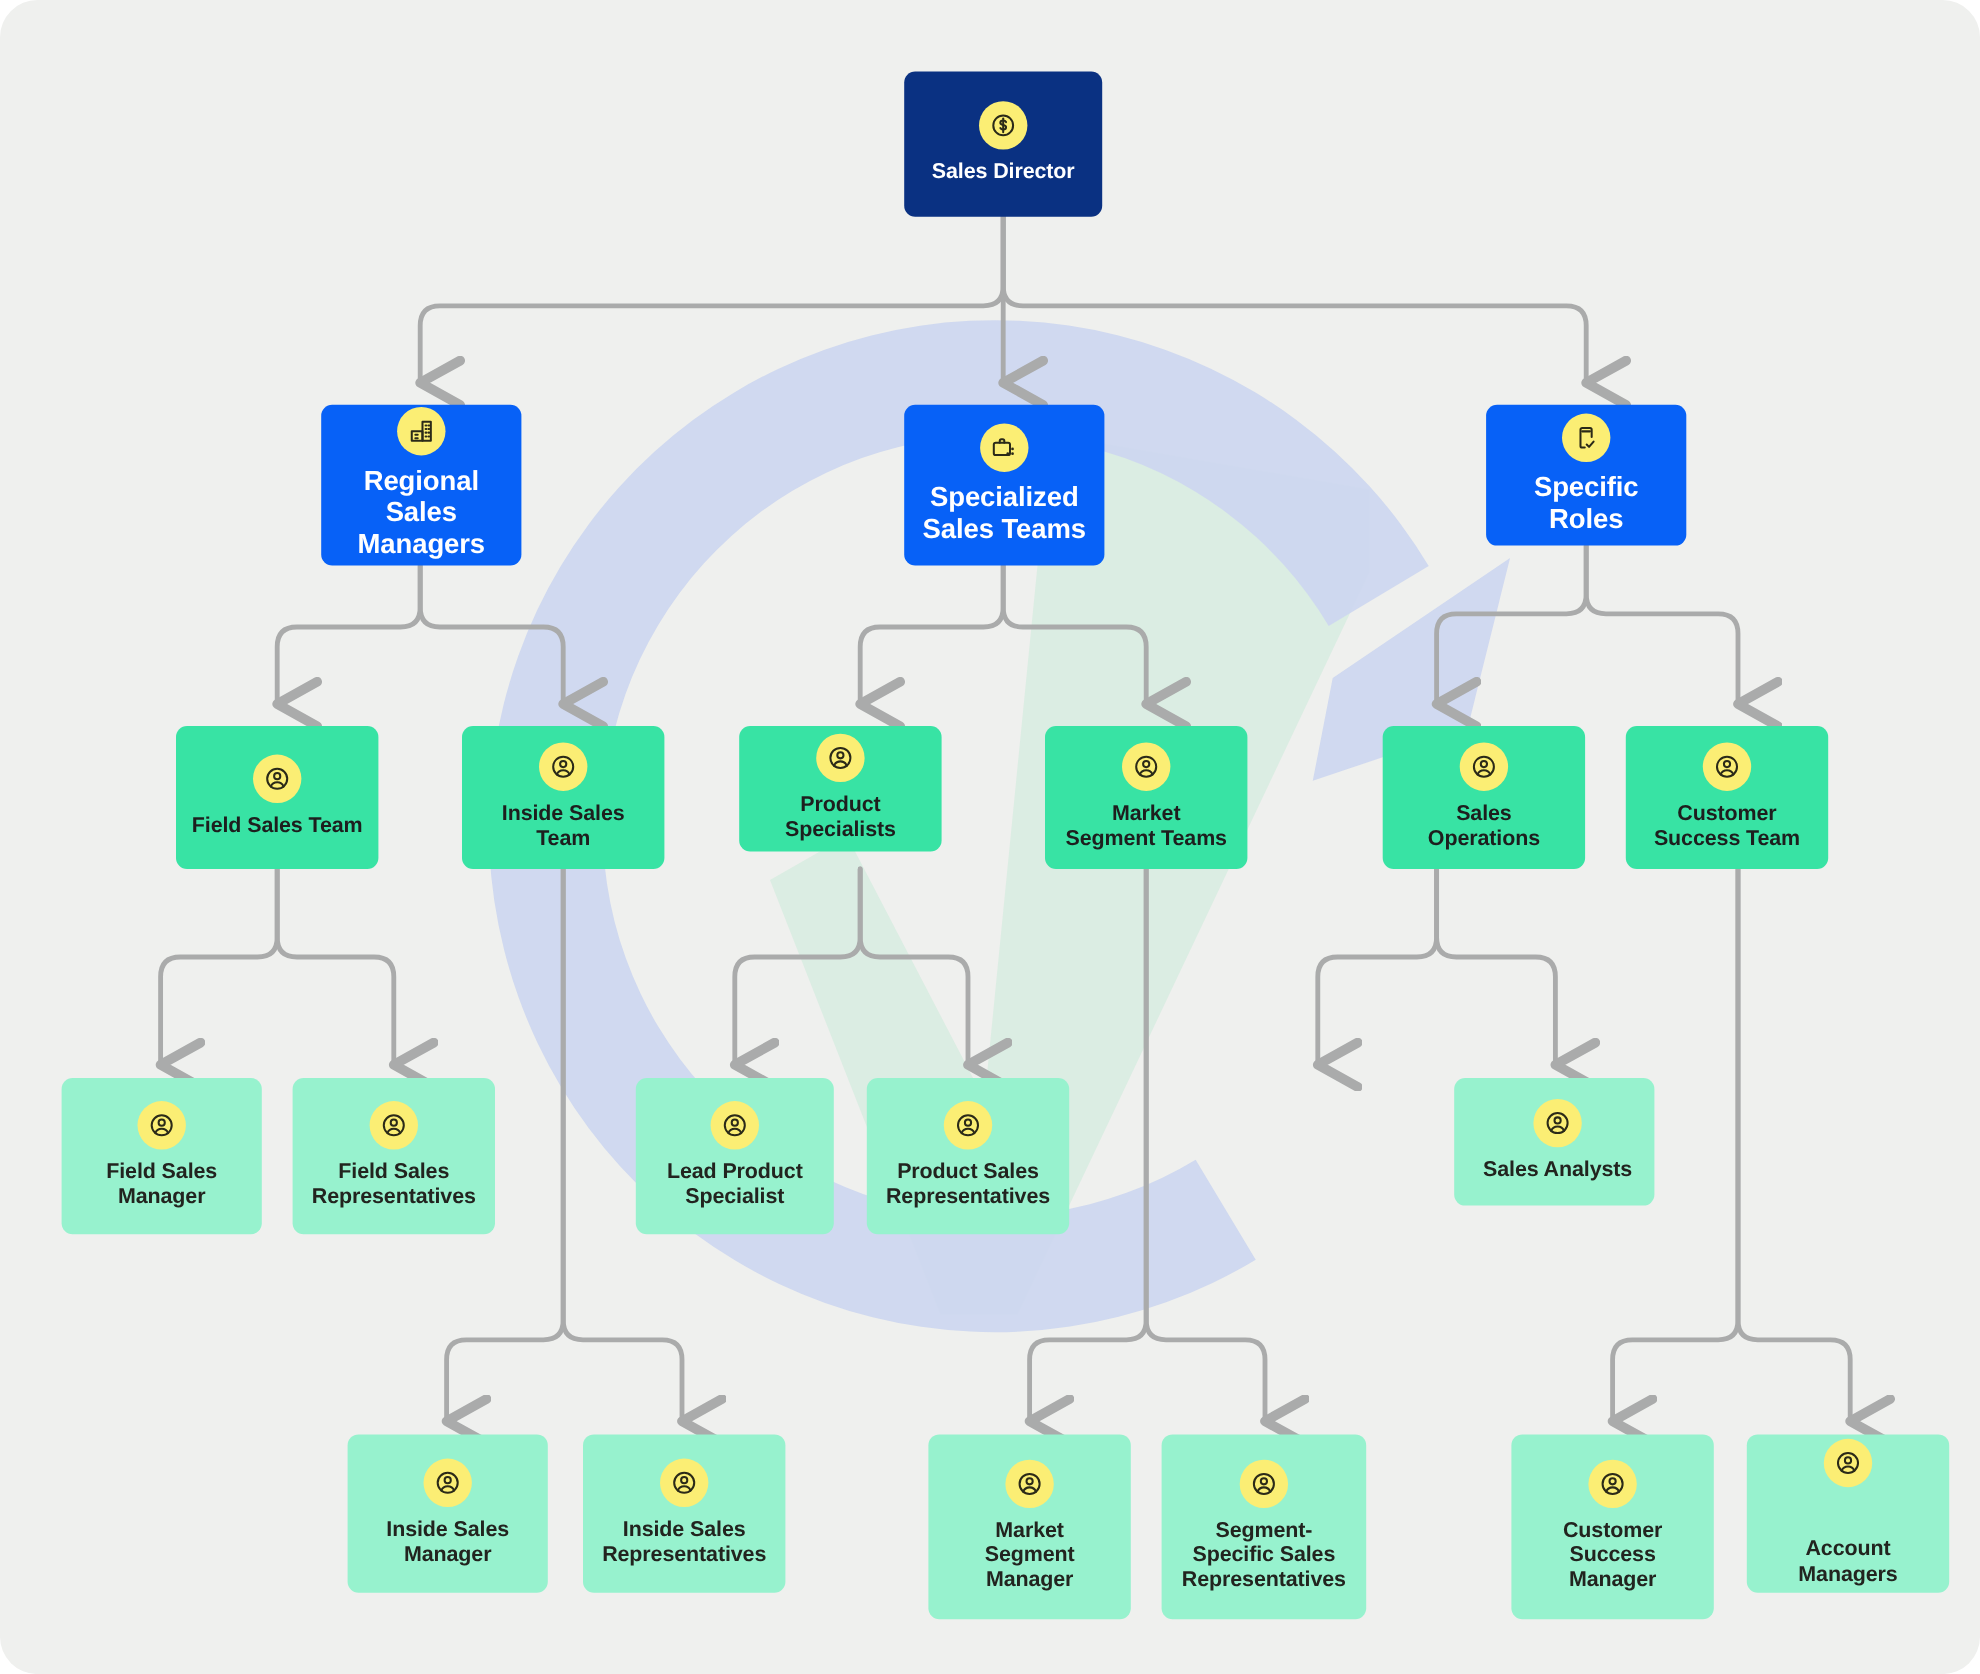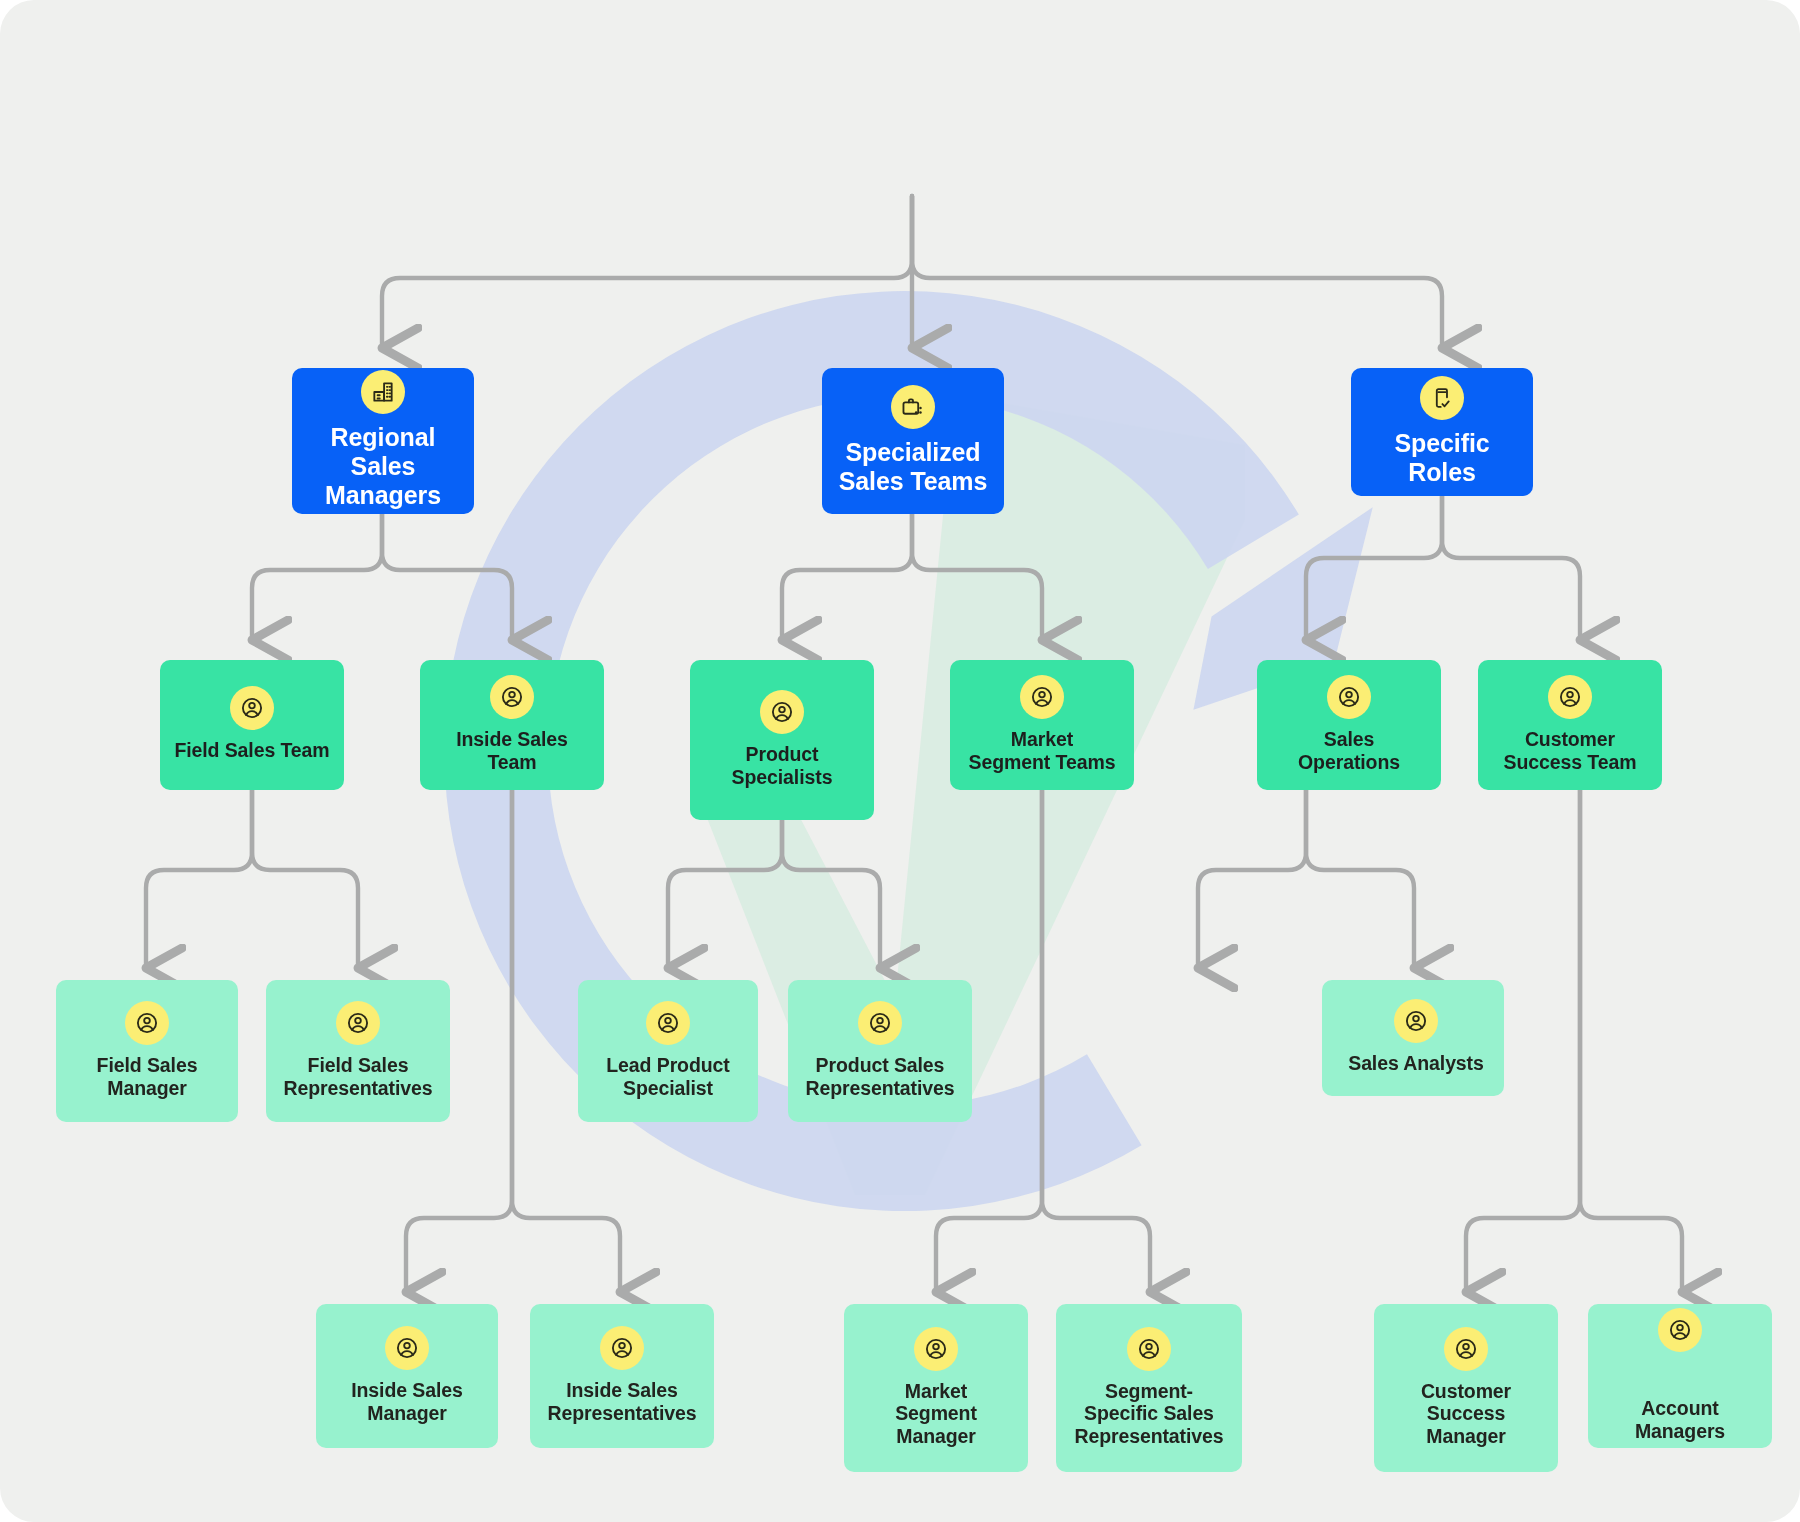--- a/index.html
+++ b/index.html
@@ -116,20 +116,30 @@
 
       <path d="M 512 790 V 1200 Q 512 1218 494 1218 H 424 Q 406 1218 406 1236 V 1292"></path>
       <path d="M 512 790 V 1200 Q 512 1218 530 1218 H 602 Q 620 1218 620 1236 V 1292"></path>
       <path d="M 1042 790 V 1200 Q 1042 1218 1024 1218 H 954 Q 936 1218 936 1236 V 1292"></path>
       <path d="M 1042 790 V 1200 Q 1042 1218 1060 1218 H 1132 Q 1150 1218 1150 1236 V 1292"></path>
       <path d="M 1580 790 V 1200 Q 1580 1218 1562 1218 H 1484 Q 1466 1218 1466 1236 V 1292"></path>
       <path d="M 1580 790 V 1200 Q 1580 1218 1598 1218 H 1664 Q 1682 1218 1682 1236 V 1292"></path>
     </g>
   </svg>
 
+  <div class="node lvl1" style="left:822px; top:65px; width:180px; height:132px;">
+    <span class="badge">
+      <svg width="26" height="26" viewBox="0 0 24 24" fill="none" stroke="#2b2a18" stroke-width="1.7" stroke-linecap="round" stroke-linejoin="round">
+        <circle cx="12" cy="12" r="8.3"></circle>
+        <path d="M14.4 9.2a2.6 2.6 0 0 0-2.4-1.3c-1.4 0-2.4.8-2.4 1.9s.9 1.6 2.4 1.9 2.4.8 2.4 1.9-1 1.9-2.4 1.9a2.6 2.6 0 0 1-2.4-1.3"></path>
+        <path d="M12 6.3v11.4"></path>
+      </svg>
+    </span>
+    <span class="label">Sales Director</span>
+  </div>
 
   <div class="node lvl2" style="left:292px; top:368px; width:182px; height:146px;">
     <span class="badge">
       <svg width="26" height="26" viewBox="0 0 24 24" fill="none" stroke="#2b2a18" stroke-width="1.7" stroke-linecap="round" stroke-linejoin="round">
         <path d="M13 4h7v16h-7z"></path>
         <path d="M4 12h9v8H4z"></path>
         <path d="M7 15h2M7 18h2"></path>
         <path d="M15.6 7.2h.6M18 7.2h.6M15.6 10.2h.6M18 10.2h.6M15.6 13.2h.6M18 13.2h.6M15.6 16.4h.6M18 16.4h.6"></path>
       </svg>
     </span>
@@ -178,21 +188,21 @@
       <svg width="26" height="26" viewBox="0 0 24 24" fill="none" stroke="#2b2a18" stroke-width="1.7" stroke-linecap="round" stroke-linejoin="round">
         <circle cx="12" cy="12" r="8.4"></circle>
           <circle cx="12" cy="9.8" r="2.6"></circle>
         <path d="M6.6 18.6a5.8 5.8 0 0 1 10.8 0"></path>
       </svg>
     </span>
     <span class="label">Inside Sales
 Team</span>
   </div>
 
-  <div class="node lvl3" style="left:690px; top:660px; width:184px; height:160px;">
+  <div class="node lvl3" style="left:672px; top:660px; width:184px; height:114px;">
     <span class="badge">
       <svg width="26" height="26" viewBox="0 0 24 24" fill="none" stroke="#2b2a18" stroke-width="1.7" stroke-linecap="round" stroke-linejoin="round">
         <circle cx="12" cy="12" r="8.4"></circle>
           <circle cx="12" cy="9.8" r="2.6"></circle>
         <path d="M6.6 18.6a5.8 5.8 0 0 1 10.8 0"></path>
       </svg>
     </span>
     <span class="label">Product
 Specialists</span>
   </div>

